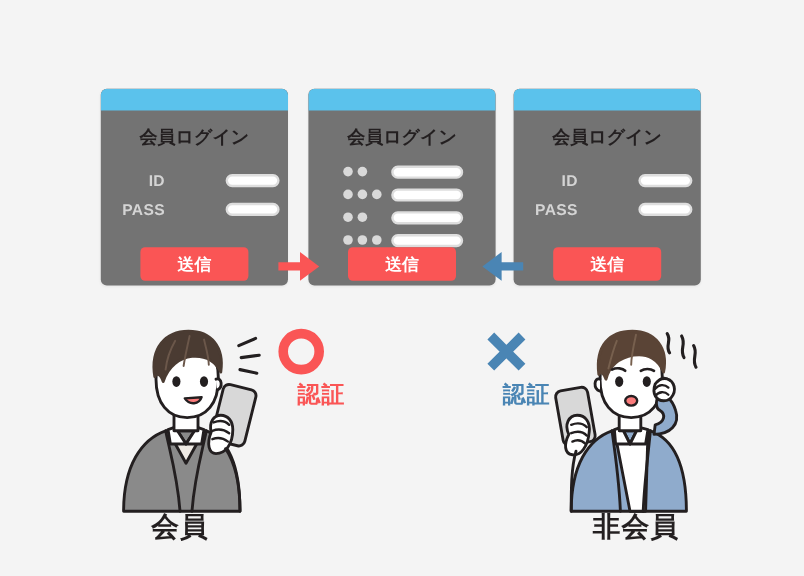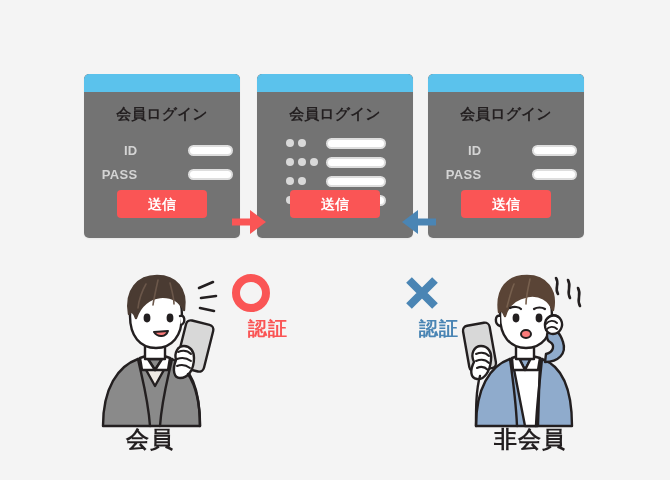--- a/index.html
+++ b/index.html
@@ -130,21 +130,21 @@
     height: 11px;
     border: 2px solid #dedede;
     border-radius: 6px;
     background: #ffffff;
     box-sizing: border-box;
   }
 
   
   .submit-btn {
     position: absolute;
-    bottom: 20px;
+    bottom: 4px;
     left: 50%;
     transform: translateX(-50%);
     background: #fa5555;
     color: #ffffff;
     font-size: 14px;
     font-weight: bold;
     border: none;
     border-radius: 4px;
     padding: 6px 31px;
     line-height: 1.15;

